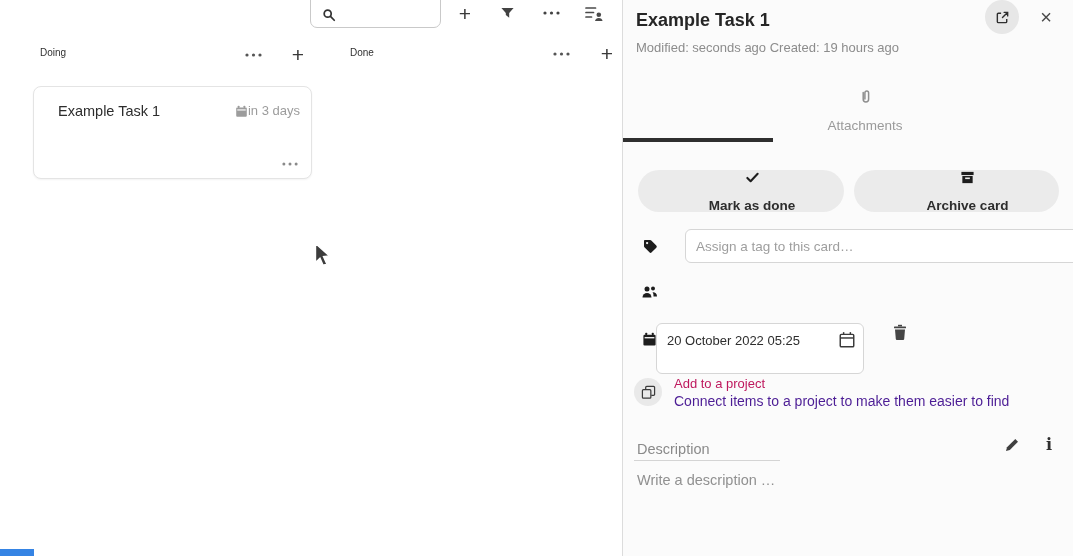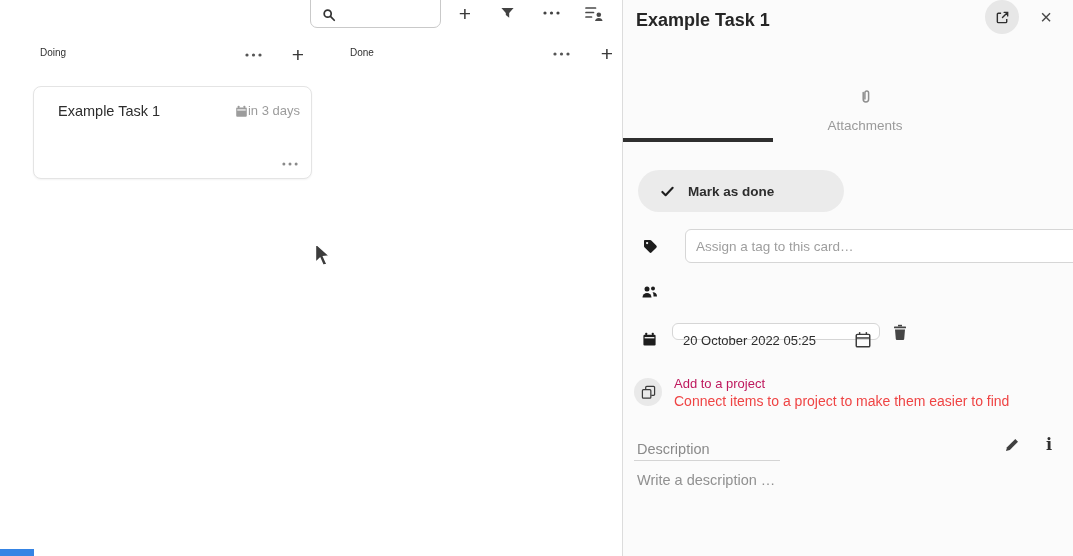--- a/index.html
+++ b/index.html
@@ -38,34 +38,34 @@
   .tab{top:84px;width:150px;height:54px;cursor:pointer;}
   .tab .t-icon{position:absolute;left:50%;transform:translateX(-50%);top:5px;}
   .tab .t-label{position:absolute;left:0;right:0;top:34px;text-align:center;font-size:13.5px;}
   .tab.active .t-label{font-weight:bold;color:#2c2c2c;}
   .tab.inactive .t-label{color:#9a9a9a;}
   .tab.active .t-icon{color:#1d1d1d;}
   .tab.inactive .t-icon{color:#8e8e8e;}
   .tab-underline{left:0;top:138px;width:150px;height:4px;background:#2f2f2f;}
   .pill-btn{top:170px;height:42px;border-radius:21px;background:#ebebeb;border:none;
     display:flex;align-items:center;gap:13px;padding:0 0 0 22px;box-sizing:border-box;
-    font:bold 13.5px "Liberation Sans",sans-serif;color:#2d2d2d;cursor:pointer;}
+    font:bold 13.5px "Liberation Sans",sans-serif;color:#2d2d2d;cursor:pointer;flex-direction:column;}
   .row-icon{color:#1d1d1d;}
   .assign-input{width:394px;height:34px;border:1px solid #d6d6d6;border-radius:6px;background:#fff;
     box-sizing:border-box;padding:0 10px;font:13.5px "Liberation Sans",sans-serif;color:#2e2e2e;outline:none;}
   .assign-input::placeholder{color:#9e9e9e;}
-  .date-field{left:49px;top:323px;width:208px;height:17px;background:#fff;border:1px solid #d6d6d6;
+  .date-field{left:33px;top:323px;width:208px;height:51px;background:#fff;border:1px solid #d6d6d6;
     border-radius:6px;box-sizing:border-box;}
   .date-text{position:absolute;left:10px;top:9px;font-size:13px;color:#2e2e2e;}
   .date-cal-btn{position:absolute;right:7px;top:7px;background:none;border:none;padding:0;
     color:#3a3a3a;cursor:pointer;}
   .proj-circle{left:11px;top:378px;width:28px;height:28px;border-radius:50%;background:#e9e9e9;
     display:flex;align-items:center;justify-content:center;color:#3a3a3a;}
   .proj-title{left:51px;top:376px;font-size:13px;color:#be185d;}
-  .proj-sub{left:51px;top:393px;font-size:14px;color:#ef4444;}
+  .proj-sub{left:51px;top:393px;font-size:14px;color:#4c1d95;}
   .desc-label{left:14px;top:441px;font-size:14.5px;color:#8a8a8a;}
   .desc-underline{left:11px;top:460px;width:146px;height:1px;background:#d4d4d4;}
   .desc-placeholder{left:14px;top:472px;font-size:14.5px;color:#909090;}
   .info-glyph{font-family:"DejaVu Serif",serif;font-weight:bold;font-size:16px;color:#2f2f2f;
     background:none;border:none;cursor:pointer;}
 </style>
 </head>
 <body>
 
 <div class="screen">
@@ -168,20 +168,21 @@
     <svg width="22" height="30" viewBox="0 0 22 30">
         <path d="M1.5 1.5 L15.5 14 L9.5 14.6 L12.8 22 L9.2 23.5 L6 16.2 L1.5 20.5 Z" fill="#3c3c3c" stroke="#ffffff" stroke-width="1.4"></path>
       </svg>
   </div>
 
   <div class="abs accent-bar" style="background: rgb(53, 132, 228);"></div>
 
   <div class="abs panel">
 
     <div class="abs panel-title">Example Task 1</div>
+    <div class="abs panel-meta">Modified: seconds ago Created: 19 hours ago</div>
 
     <button class="abs popout-btn">
       <span>
         <svg width="15" height="15" viewBox="0 0 16 16" fill="none" stroke="currentColor" stroke-width="1.5">
             <path d="M6.5 3.5H3.6a1.1 1.1 0 0 0-1.1 1.1v7.8a1.1 1.1 0 0 0 1.1 1.1h7.8a1.1 1.1 0 0 0 1.1-1.1V9.5"></path>
             <path d="M9.7 2.5h3.8v3.8M13.3 2.7 8 8" stroke-linecap="round"></path>
           </svg>
       </span>
     </button>
     <button class="abs close-btn">×</button>
@@ -196,20 +197,30 @@
     </div>
     <div class="abs tab-underline"></div>
 
     <button class="abs pill-btn" style="left:15px;width:206px;">
       <span>
         <svg width="15" height="15" viewBox="0 0 16 16" fill="none" stroke="#1d1d1d" stroke-width="2.2" stroke-linecap="round" stroke-linejoin="round">
             <path d="M2.5 8.5 6 12 13.5 4"></path>
           </svg>
       </span>
       <span>Mark as done</span>
+    </button>
+    <button class="abs pill-btn" style="left:231px;width:205px;">
+      <span>
+        <svg width="15" height="15" viewBox="0 0 16 16" fill="#1d1d1d">
+            <path d="M1.5 2h13v3.4h-13z"></path>
+            <path d="M2.5 6.4h11V14h-11z"></path>
+            <rect x="5.5" y="8" width="5" height="1.7" fill="#ebebeb"></rect>
+          </svg>
+      </span>
+      <span>Archive card</span>
     </button>
 
     <span class="abs row-icon" style="left:19px;top:238px;">
       <svg width="16" height="16" viewBox="0 0 16 16" fill="currentColor">
           <path d="M2 2.8A.8.8 0 0 1 2.8 2h5.4a1.6 1.6 0 0 1 1.1.46l5 5a1.6 1.6 0 0 1 0 2.26l-4.6 4.6a1.6 1.6 0 0 1-2.26 0l-5-5A1.6 1.6 0 0 1 2 8.2Z"></path>
           <circle cx="5.1" cy="5.1" r="1.15" fill="#fbfbfb"></circle>
         </svg>
     </span>
     <input class="abs assign-input" style="left: 62px; top: 229px;" type="text" placeholder="Assign a tag to this card…">
 

